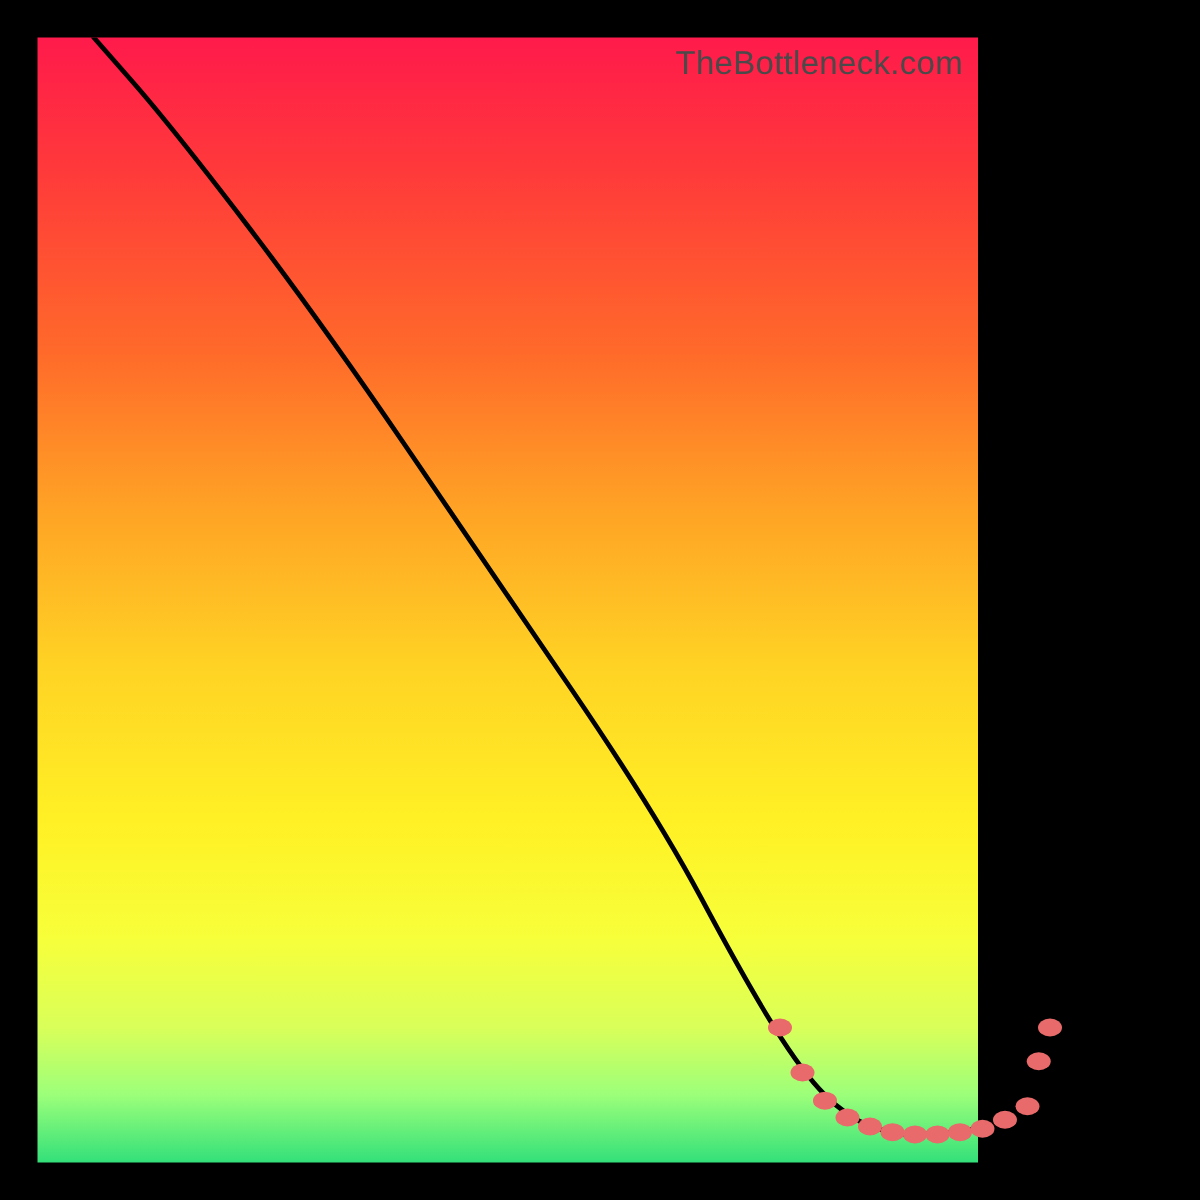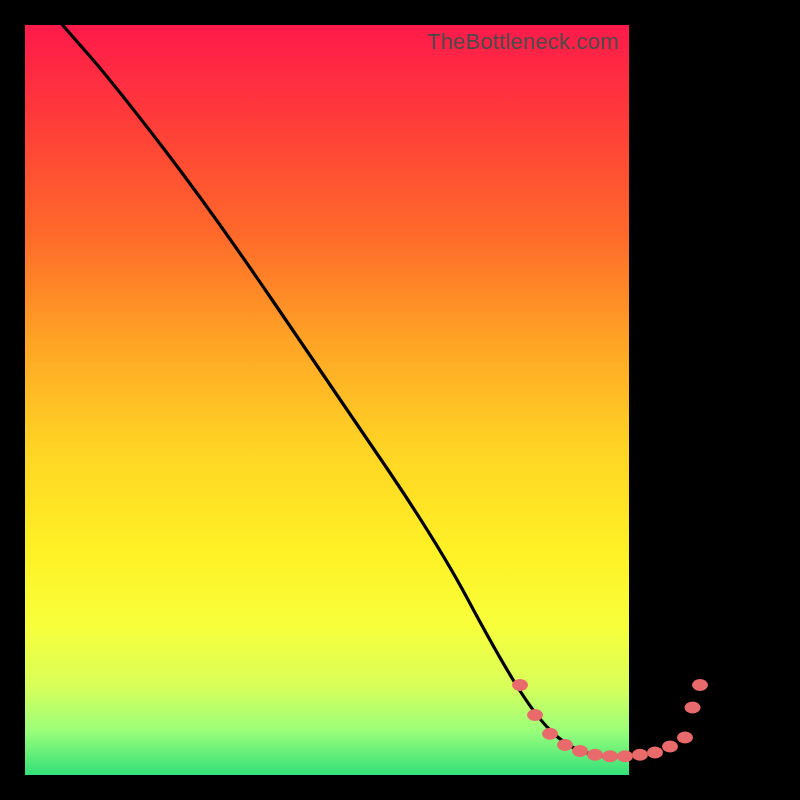--- a/index.html
+++ b/index.html
@@ -32,20 +32,21 @@
       #ff3a3a 12%,
       #ff6a2a 28%,
       #ffa325 42%,
       #ffd324 56%,
       #fff125 70%,
       #f7ff3a 80%,
       #d9ff59 88%,
       #9cff7a 94%,
       #33e07a 100%
     );
+    padding-left: 23px;
   }
   .watermark {
     position: absolute;
     top: 4px;
     right: 10px;
     color: #4a4a4a;
     font-size: 22px;
     font-weight: 500;
     letter-spacing: 0.2px;
   }

